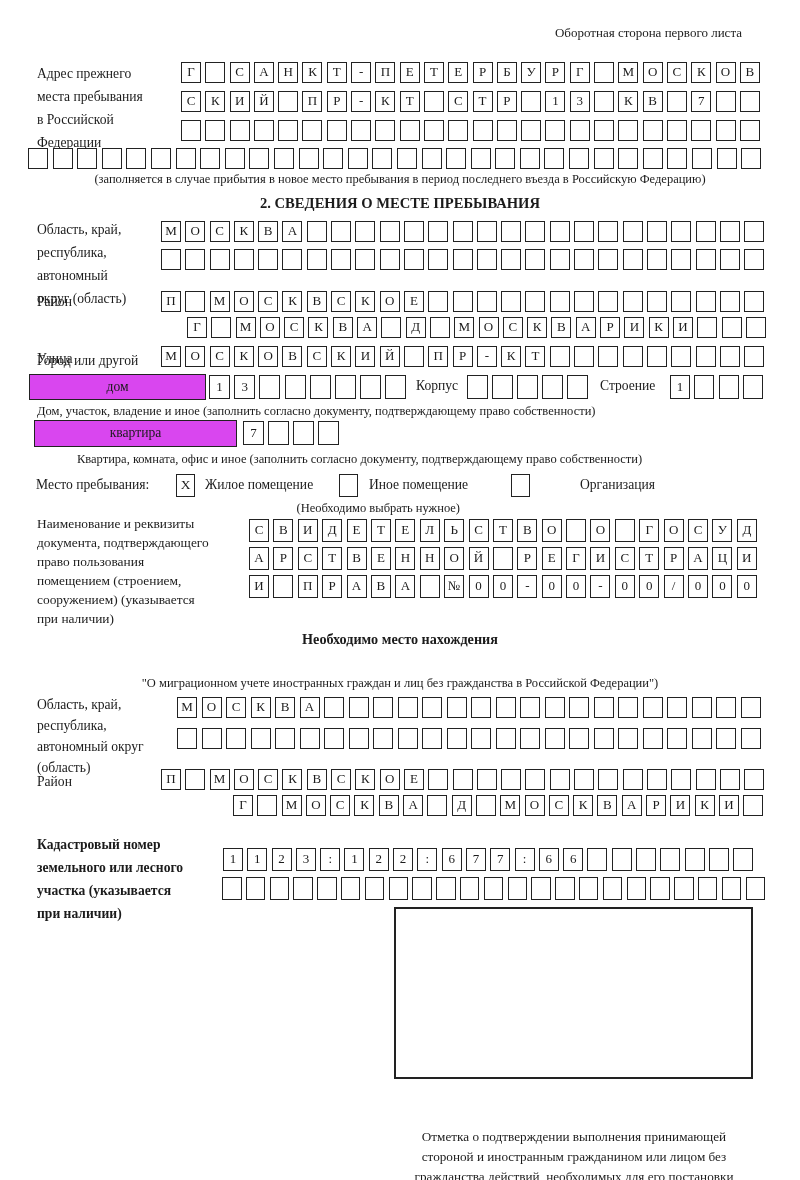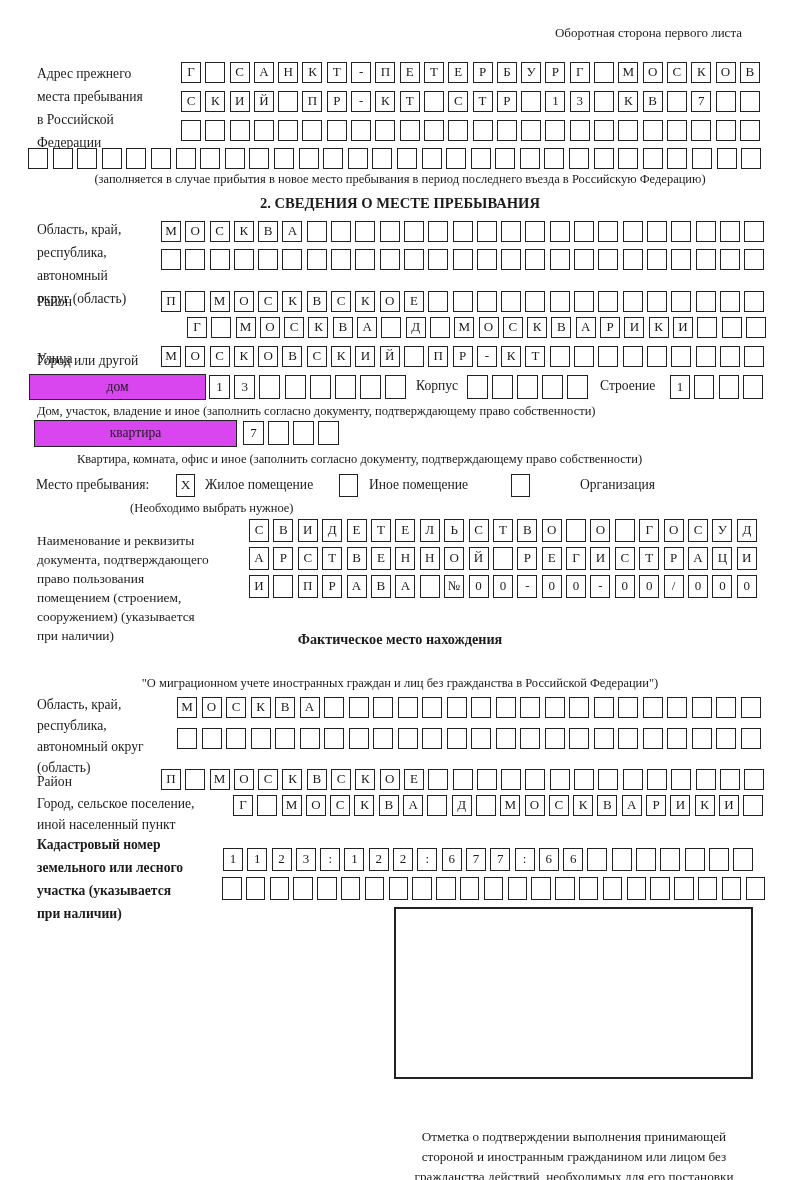--- a/index.html
+++ b/index.html
@@ -349,23 +349,23 @@
     </div>
   <div class="note" style="left:37px; top:452px;margin-left:40px;">Квартира, комната, офис и иное (заполнить согласно документу, подтверждающему право собственности)</div>
 
   <div class="abs" style="left:36px; top:477px; font-size:13.6px;">Место пребывания:</div>
   <div class="checkbox" style="left:176px; top:474px;">X</div>
   <div class="abs" style="left:205px; top:477px; font-size:13.6px;text-align:right;">Жилое помещение</div>
   <div class="checkbox" style="left:339px; top:474px;"></div>
   <div class="abs" style="left:369px; top:477px; font-size:13.6px;">Иное помещение</div>
   <div class="checkbox" style="left:511px; top:474px;"></div>
   <div class="abs" style="left:580px; top:477px; font-size:13.6px;">Организация</div>
-  <div class="note" style="left:130px; top:501px; width:330px; text-align:left;">(Необходимо выбрать нужное)</div>
-
-  <div class="lbl lh19" style="left:37px; top:514px; width:215px; font-size:13.4px;margin-top:17px;">Наименование и реквизиты
+  <div class="note" style="left:130px; top:501px; width:330px; text-align:right;">(Необходимо выбрать нужное)</div>
+
+  <div class="lbl lh19" style="left:37px; top:514px; width:215px; font-size:13.4px;">Наименование и реквизиты
 документа, подтверждающего
 право пользования
 помещением (строением,
 сооружением) (указывается
 при наличии)</div>
   <div class="boxrow h23" style="left:249px; top:519px; gap:4.4px;">
       <span class="cbox">С</span>
       <span class="cbox">В</span>
       <span class="cbox">И</span>
       <span class="cbox">Д</span>
@@ -427,21 +427,21 @@
       <span class="cbox">0</span>
       <span class="cbox">-</span>
       <span class="cbox">0</span>
       <span class="cbox">0</span>
       <span class="cbox">/</span>
       <span class="cbox">0</span>
       <span class="cbox">0</span>
       <span class="cbox">0</span>
     </div>
 
-  <div class="title center" style="top:631px; font-size:14.2px;">Фактическое место нахождения</div>
+  <div class="title center" style="top:631px; font-size:14.2px;">Необходимо место нахождения</div>
   <div class="note center" style="top:676px;">"О миграционном учете иностранных граждан и лиц без гражданства в Российской Федерации")</div>
 
   <div class="lbl lh21" style="left:37px; top:694px; width:145px;">Область, край,
 республика,
 автономный округ
 (область)</div>
   <div class="boxrow" style="left:177px; top:697px; gap:4.5px;">
       <span class="cbox">М</span>
       <span class="cbox">О</span>
       <span class="cbox">С</span>
@@ -516,22 +516,20 @@
       <span class="cbox"></span>
       <span class="cbox"></span>
       <span class="cbox"></span>
       <span class="cbox"></span>
       <span class="cbox"></span>
       <span class="cbox"></span>
       <span class="cbox"></span>
       <span class="cbox"></span>
     </div>
 
-  <div class="lbl lh21" style="left:37px; top:793px; width:200px;">Город, сельское поселение,
-иной населенный пункт</div>
   <div class="boxrow" style="left:233px; top:795px;">
       <span class="cbox">Г</span>
       <span class="cbox"></span>
       <span class="cbox">М</span>
       <span class="cbox">О</span>
       <span class="cbox">С</span>
       <span class="cbox">К</span>
       <span class="cbox">В</span>
       <span class="cbox">А</span>
       <span class="cbox"></span>

